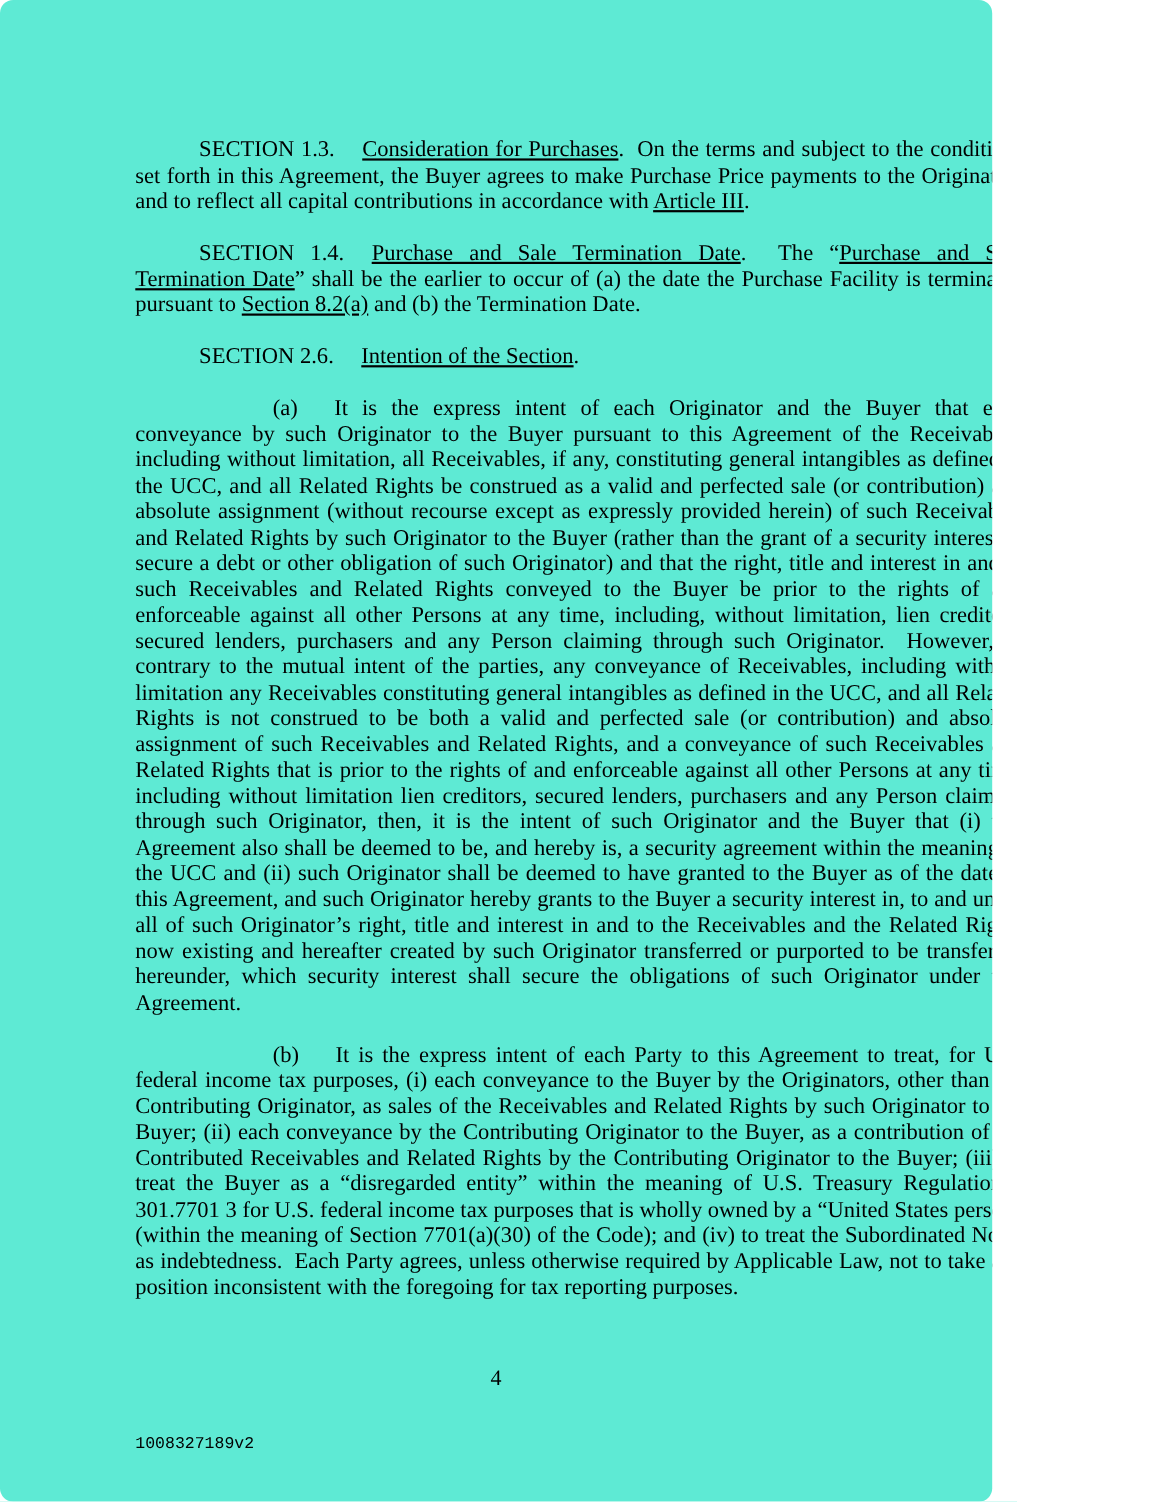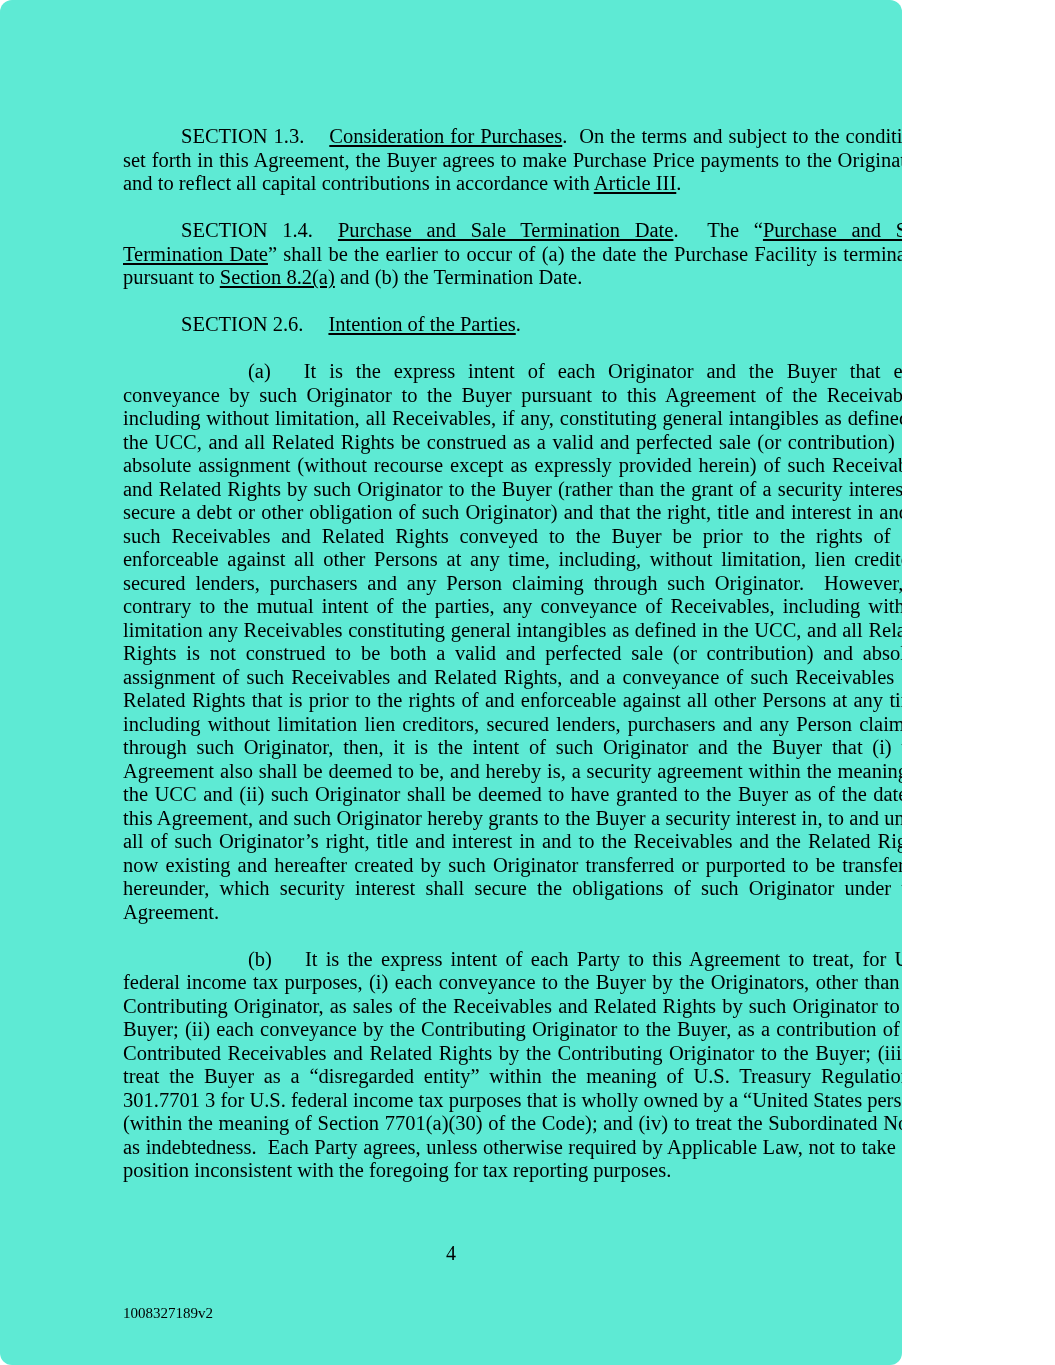--- a/index.html
+++ b/index.html
@@ -44,31 +44,31 @@
     left: 0;
     width: 100%;
     text-align: center;
     font-size: 20px;
     line-height: 23.5px;
   }
   .doc-id {
     position: absolute;
     left: 123px;
     top: 1304px;
-    font-family: Liberation Serif, serif;
+    font-family: Liberation Mono, monospace;
     font-size: 15px;
     line-height: 18px;
   }
 </style>
 </head>
 <body>
 
 <div class="page">
   <div class="content">
     <p class="para indent-section"><span>SECTION 1.3.</span><span class="tab-sm"></span><span class="u">Consideration for Purchases</span><span>.&nbsp; On the terms and subject to the conditions set forth in this Agreement, the Buyer agrees to make Purchase Price payments to the Originators and to reflect all capital contributions in accordance with </span><span class="u">Article III</span><span>.</span></p>
     <p class="para indent-section"><span>SECTION 1.4.</span><span class="tab-sm"></span><span class="u">Purchase and Sale Termination Date</span><span>.&nbsp; The “</span><span class="u">Purchase and Sale Termination Date</span><span>” shall be the earlier to occur of (a) the date the Purchase Facility is terminated pursuant to </span><span class="u">Section 8.2(a)</span><span> and (b) the Termination Date.</span></p>
-    <p class="para indent-section"><span>SECTION 2.6.</span><span class="tab-sm"></span><span class="u">Intention of the Parties</span><span>.</span></p>
+    <p class="para indent-section"><span>SECTION 2.6.</span><span class="tab-sm"></span><span class="u">Intention of the Section</span><span>.</span></p>
     <p class="para indent-deep"><span>(a)</span><span class="tab-lg"></span><span>It is the express intent of each Originator and the Buyer that each conveyance by such Originator to the Buyer pursuant to this Agreement of the Receivables, including without limitation, all Receivables, if any, constituting general intangibles as defined in the UCC, and all Related Rights be construed as a valid and perfected sale (or contribution) and absolute assignment (without recourse except as expressly provided herein) of such Receivables and Related Rights by such Originator to the Buyer (rather than the grant of a security interest to secure a debt or other obligation of such Originator) and that the right, title and interest in and to such Receivables and Related Rights conveyed to the Buyer be prior to the rights of and enforceable against all other Persons at any time, including, without limitation, lien creditors, secured lenders, purchasers and any Person claiming through such Originator.&nbsp; However, if, contrary to the mutual intent of the parties, any conveyance of Receivables, including without limitation any Receivables constituting general intangibles as defined in the UCC, and all Related Rights is not construed to be both a valid and perfected sale (or contribution) and absolute assignment of such Receivables and Related Rights, and a conveyance of such Receivables and Related Rights that is prior to the rights of and enforceable against all other Persons at any time, including without limitation lien creditors, secured lenders, purchasers and any Person claiming through such Originator, then, it is the intent of such Originator and the Buyer that (i) this Agreement also shall be deemed to be, and hereby is, a security agreement within the meaning of the UCC and (ii) such Originator shall be deemed to have granted to the Buyer as of the date of this Agreement, and such Originator hereby grants to the Buyer a security interest in, to and under all of such Originator’s right, title and interest in and to the Receivables and the Related Rights now existing and hereafter created by such Originator transferred or purported to be transferred hereunder, which security interest shall secure the obligations of such Originator under this Agreement.</span></p>
     <p class="para indent-deep"><span>(b)</span><span class="tab-lg"></span><span>It is the express intent of each Party to this Agreement to treat, for U.S. federal income tax purposes, (i) each conveyance to the Buyer by the Originators, other than the Contributing Originator, as sales of the Receivables and Related Rights by such Originator to the Buyer; (ii) each conveyance by the Contributing Originator to the Buyer, as a contribution of the Contributed Receivables and Related Rights by the Contributing Originator to the Buyer; (iii) to treat the Buyer as a “disregarded entity” within the meaning of U.S. Treasury Regulation § 301.7701 3 for U.S. federal income tax purposes that is wholly owned by a “United States person” (within the meaning of Section 7701(a)(30) of the Code); and (iv) to treat the Subordinated Notes as indebtedness.&nbsp; Each Party agrees, unless otherwise required by Applicable Law, not to take any position inconsistent with the foregoing for tax reporting purposes.</span></p>
   </div>
   <div class="page-number">4</div>
   <div class="doc-id">1008327189v2</div>
 </div>
 
 </body></html>

